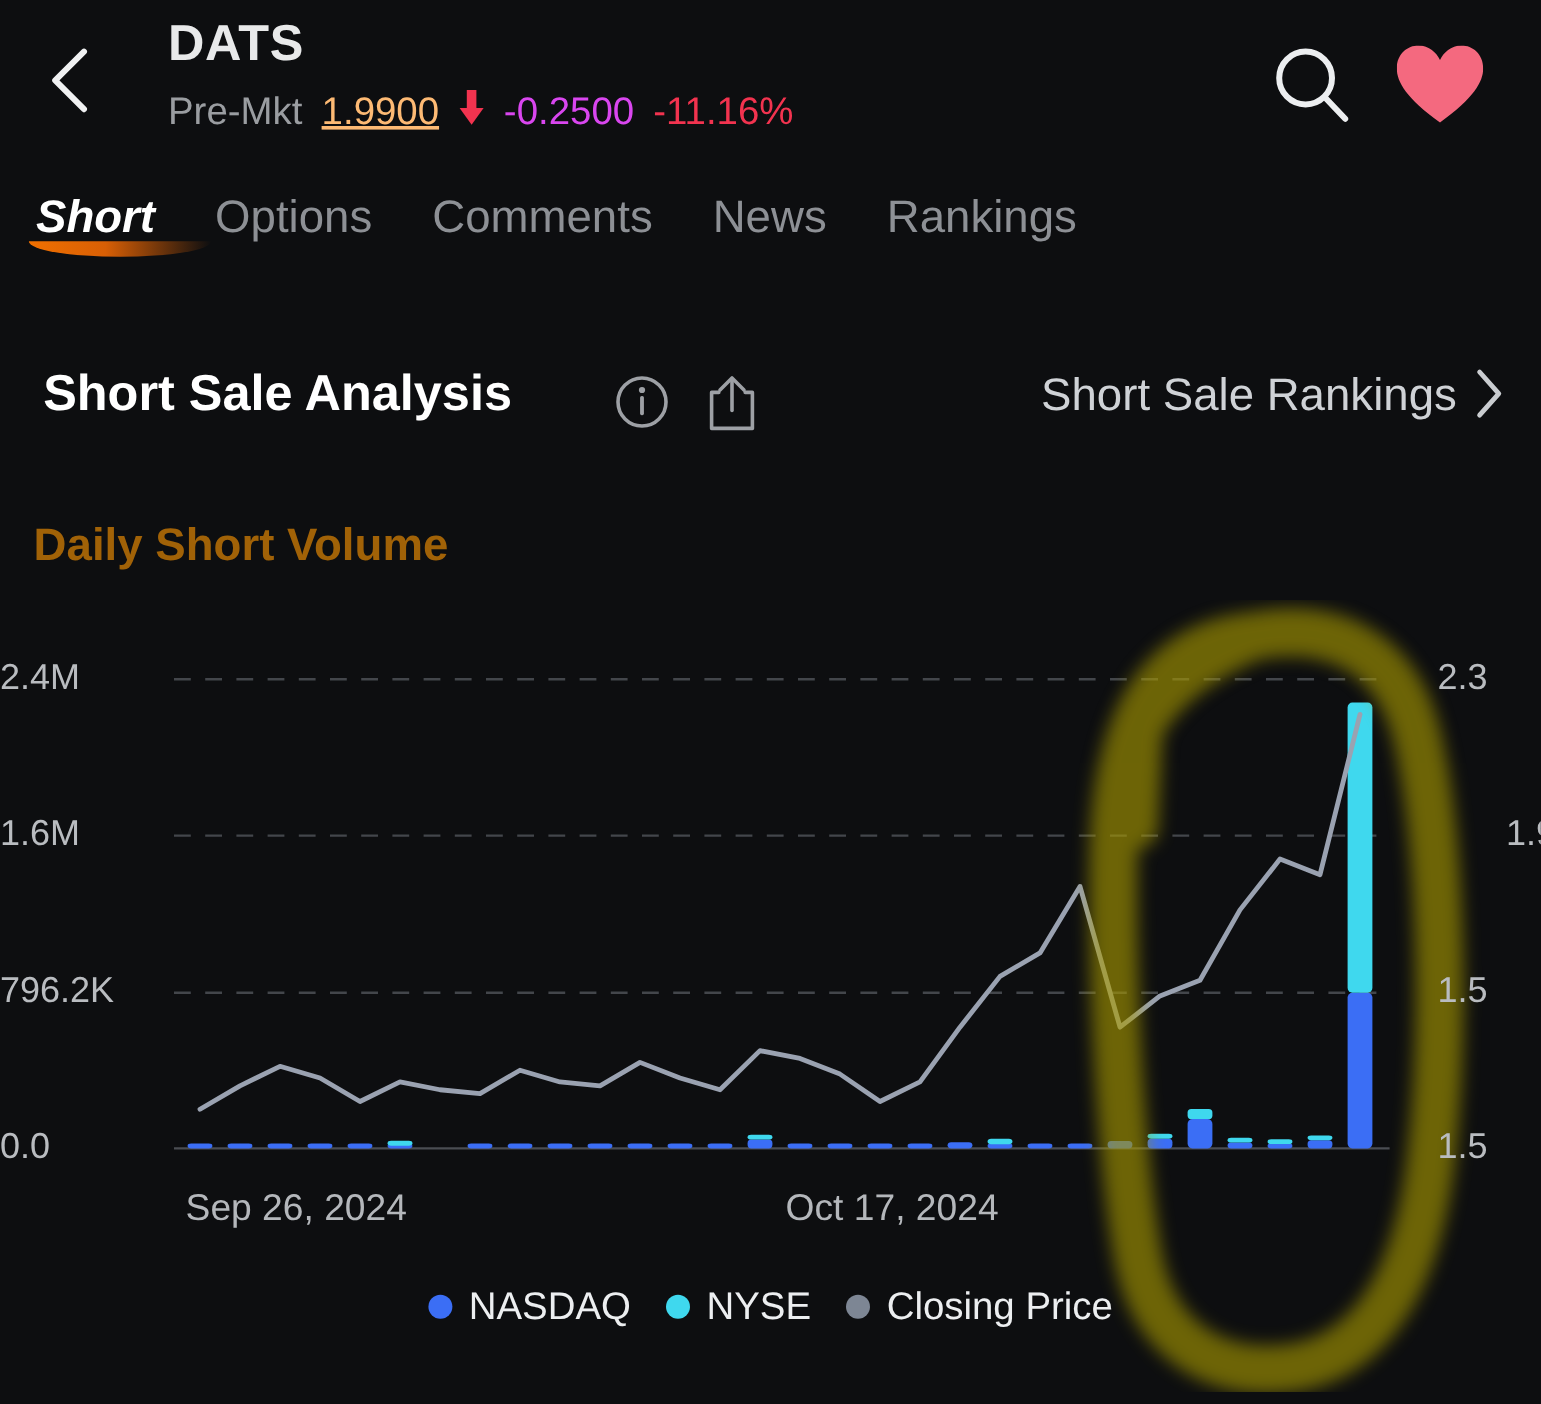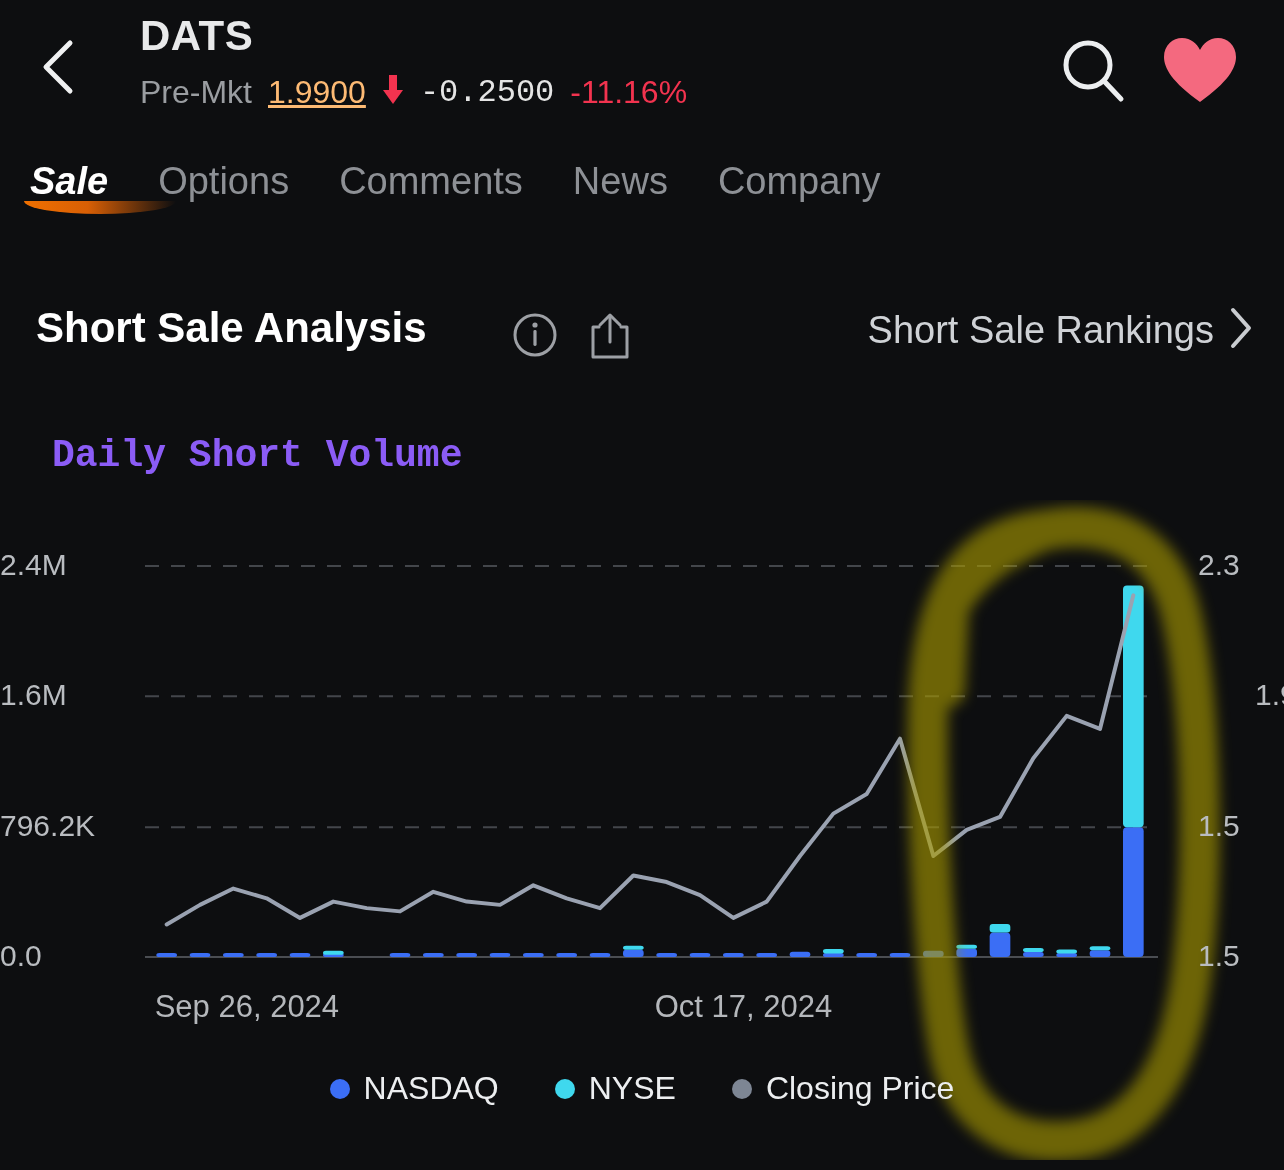--- a/index.html
+++ b/index.html
@@ -23,21 +23,21 @@
     font-size:42px; font-weight:700; color:#e8e9ea; letter-spacing:.5px;
   }
   .quote-row {
     position:absolute; left:140px; top:74px;
     display:flex; align-items:center; gap:16px;
     font-size:32px; font-weight:400; white-space:nowrap;
   }
   .quote-session { color:#9a9da1; }
   .quote-price   { color:#fdba74;text-decoration:underline; }
   .quote-arrow   { color:#f2334f; font-size:28px; line-height:1; }
-  .quote-change  { color:#e5e5e5;font-family:Liberation Mono, monospace; }
+  .quote-change  { color:#d946ef; }
   .quote-pct     { color:#f2334f; }
 
   .search-icon-btn { position:absolute; left:1058px; top:36px; cursor:pointer; }
   .heart-icon-btn  { position:absolute; left:1164px; top:38px; cursor:pointer; }
 
   
   .tabs {
     position:absolute; left:0; top:160px; width:1284px; height:70px;
     display:flex; align-items:flex-start; padding-left:30px; gap:50px;
   }
@@ -63,37 +63,37 @@
   .info-icon-btn  { position:absolute; left:512px; top:8px; cursor:pointer; }
   .share-icon-btn { position:absolute; left:588px; top:8px; cursor:pointer; }
   .rankings-link {
     position:absolute; right:30px; top:2px;
     display:flex; align-items:center; gap:14px; cursor:pointer;
   }
   .rankings-link .rk-text { font-size:38px; color:#cfd2d6; white-space:nowrap; }
 
   
   .chart-title {
-    position:absolute; left:52px; top:434px;
-    font-size:38px; font-weight:700; color:#8b5cf6; white-space:nowrap;font-family:Liberation Mono, monospace;
+    position:absolute; left:28px; top:434px;
+    font-size:38px; font-weight:700; color:#a16207; white-space:nowrap;
   }
   .chart-area { position:absolute; left:0; top:500px; width:1284px; height:560px; }
   .chart-svg  { position:absolute; left:0; top:0; }
 
   .y-label-left, .y-label-right, .x-label {
     position:absolute; font-size:30px; color:#b9bcc0; white-space:nowrap;
   }
   .y-label-left  { }
   .y-label-right { text-align:left; }
   .x-label { font-size:31px; color:#b4b7bb; }
 
   
   .legend {
     position:absolute; left:0; top:1070px; width:1284px;
-    display:flex; justify-content:center; align-items:center; gap:56px;
+    display:flex; justify-content:center; align-items:center; gap:29px;
   }
   .legend-item { display:flex; align-items:center; gap:14px; cursor:pointer; }
   .legend-dot  { width:20px; height:20px; border-radius:50%; }
   .legend-text { font-size:32px; color:#eceef0; white-space:nowrap; }
 
   .annot { position:absolute; left:0; top:0; pointer-events:none; }
 </style>
 </head>
 <body>
 
@@ -135,33 +135,33 @@
       <svg width="72" height="66" viewBox="0 0 72 66">
         <path d="M36 64 C 8 44, 0 30, 0 19 C 0 7, 9 0, 18 0 C 27 0, 33 6, 36 12
                  C 39 6, 45 0, 54 0 C 63 0, 72 7, 72 19 C 72 30, 64 44, 36 64 Z" fill="#f4697f"></path>
       </svg>
     </span>
   </div>
 </div>
 
 <div class="tabs">
   <div class="tab active">
-    <span>Sale</span>
+    <span>Short</span>
   </div>
   <div class="tab">
     <span>Options</span>
   </div>
   <div class="tab">
     <span>Comments</span>
   </div>
   <div class="tab">
     <span>News</span>
   </div>
   <div class="tab">
-    <span>Company</span>
+    <span>Rankings</span>
   </div>
 </div>
 
 <div class="section-head">
   <div class="section-title">Short Sale Analysis</div>
 
   <div class="info-icon-btn">
     <span>
       <svg width="46" height="46" viewBox="0 0 46 46">
         <circle cx="23" cy="23" r="20" fill="none" stroke="#9da0a5" stroke-width="3"></circle>

